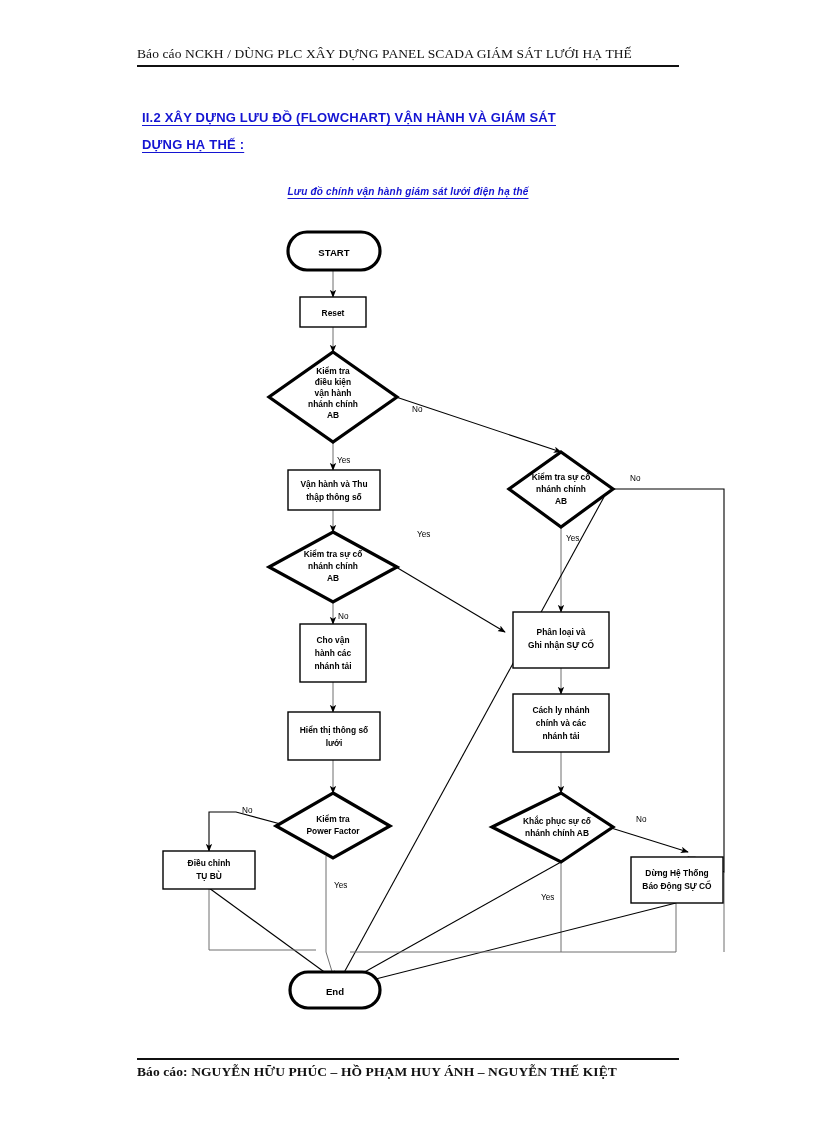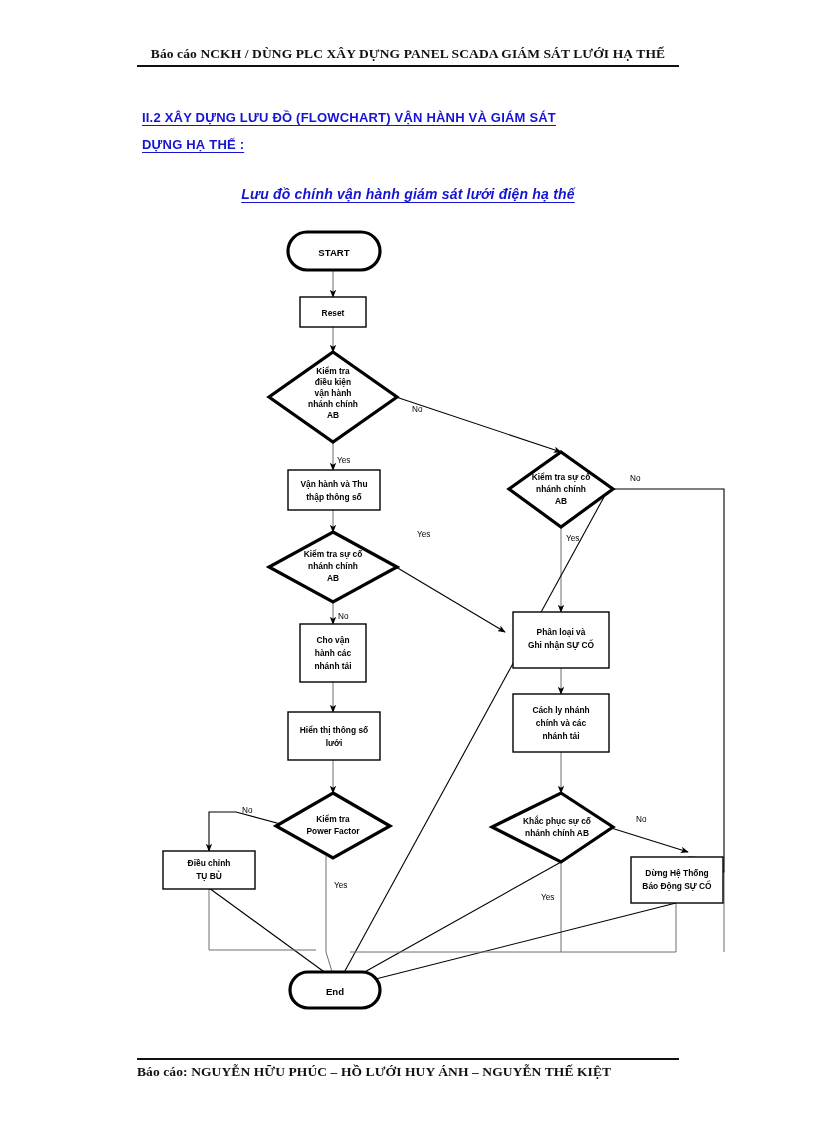--- a/index.html
+++ b/index.html
@@ -13,25 +13,24 @@
   }
   .page { position:absolute; inset:0; }
 
   
   .header {
     position:absolute; left:137px; top:46px; width:542px;
   }
   .header-text {
     font-family:"Liberation Serif", serif;
     font-size:13.5px;
-    font-weight:bold;
+    font-weight:normal;
     letter-spacing:0.1px;
     white-space:nowrap;
     color:#111;
-    text-align:center;
   }
   .header-rule {
     margin-top:3px;
     border-bottom:2.6px solid #111;
     width:542px;
   }
 
   
   .footer {
     position:absolute; left:137px; top:1058px; width:542px;
@@ -64,21 +63,21 @@
     text-decoration:underline;
     text-underline-offset:3px;
   }
   .subtitle {
     position:absolute; left:0px; top:186px; width:816px;
     text-align:center;
     color:#1414d2;
     font-family:"Liberation Sans", sans-serif;
     font-weight:bold;
     font-style:italic;
-    font-size:14px;
+    font-size:10px;
     letter-spacing:0.2px;
   }
   .subtitle span {
     text-decoration:underline;
     text-underline-offset:3px;
   }
 
   
   .flow { position:absolute; left:0; top:0; width:752px; height:1123px; }
   svg { display:block; }
@@ -287,16 +286,16 @@
       <g>
         <rect class="node-shape shape-thick" x="290" y="972" width="90" height="36" rx="18" ry="18"></rect>
         <text class="term-label" x="335" y="995">End</text>
       </g>
 
     </svg>
   </div>
 
   <div class="footer">
     <div class="footer-rule"></div>
-    <div class="footer-text">Báo cáo: NGUYỄN HỮU PHÚC – HỒ LƯỚI HUY ÁNH – NGUYỄN THẾ KIỆT</div>
+    <div class="footer-text">Báo cáo: NGUYỄN HỮU PHÚC – HỒ PHẠM HUY ÁNH – NGUYỄN THẾ KIỆT</div>
   </div>
 
 </div>
 
 </body></html>

